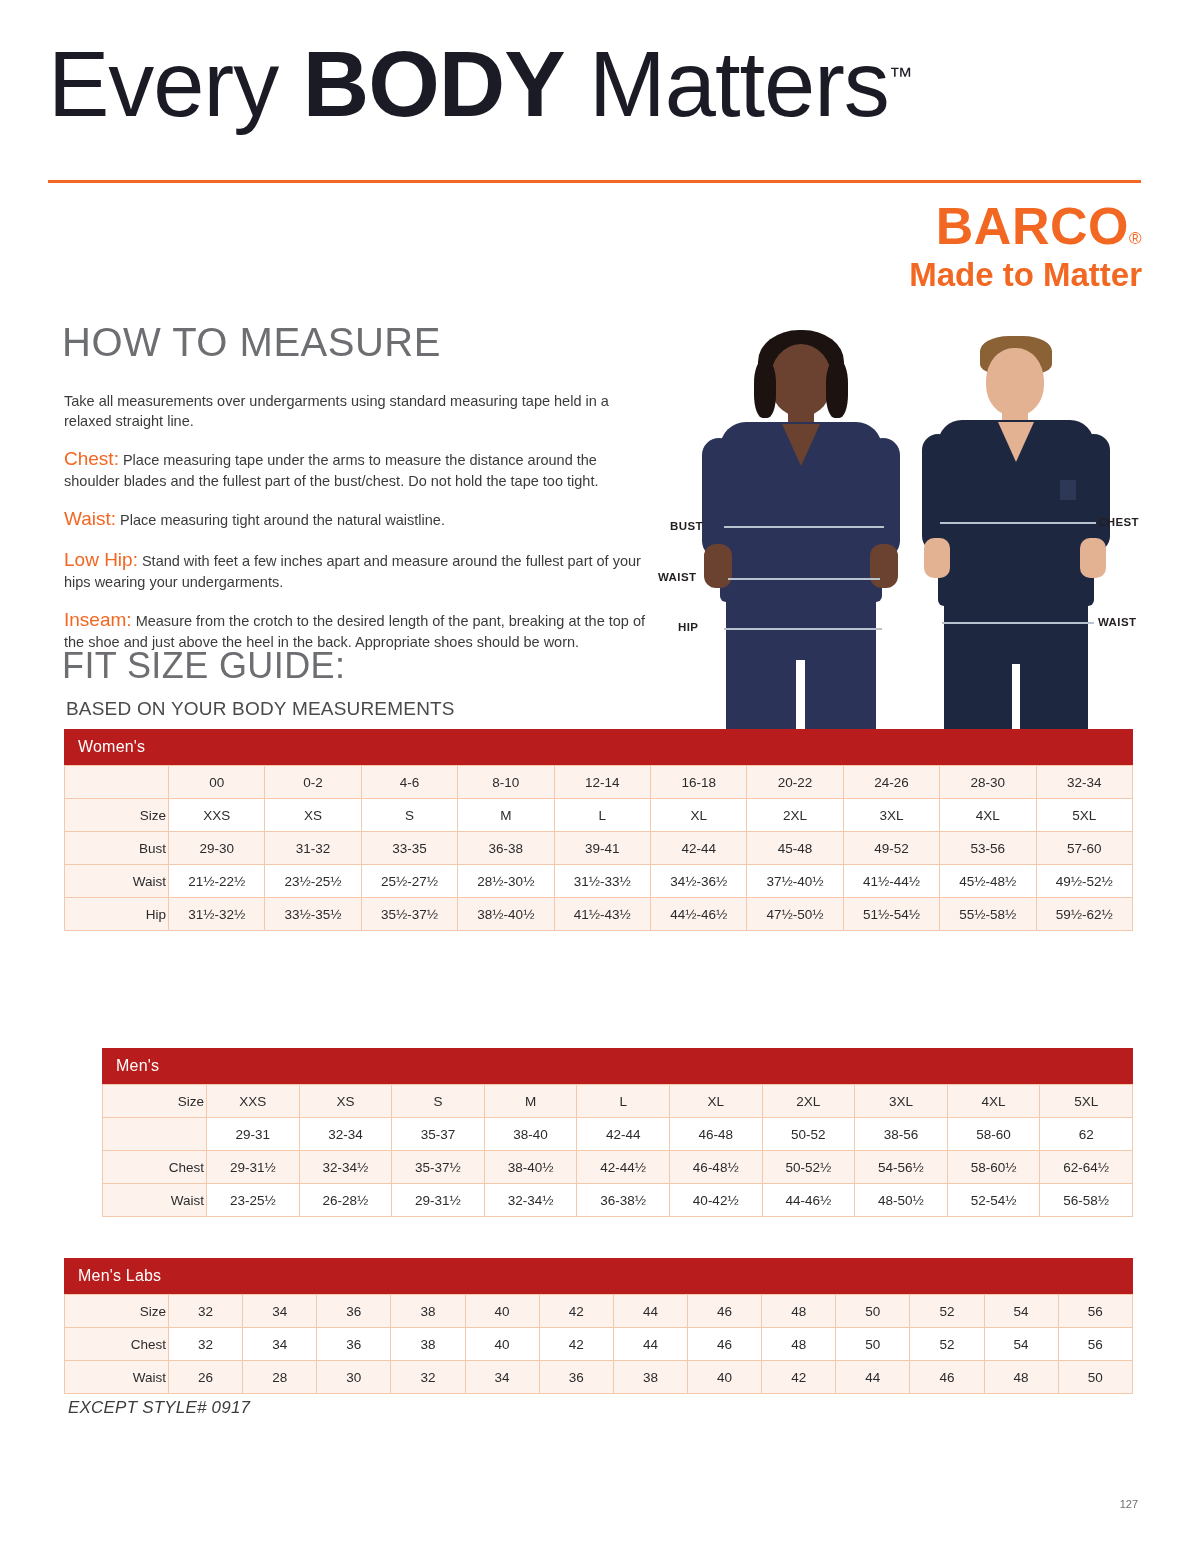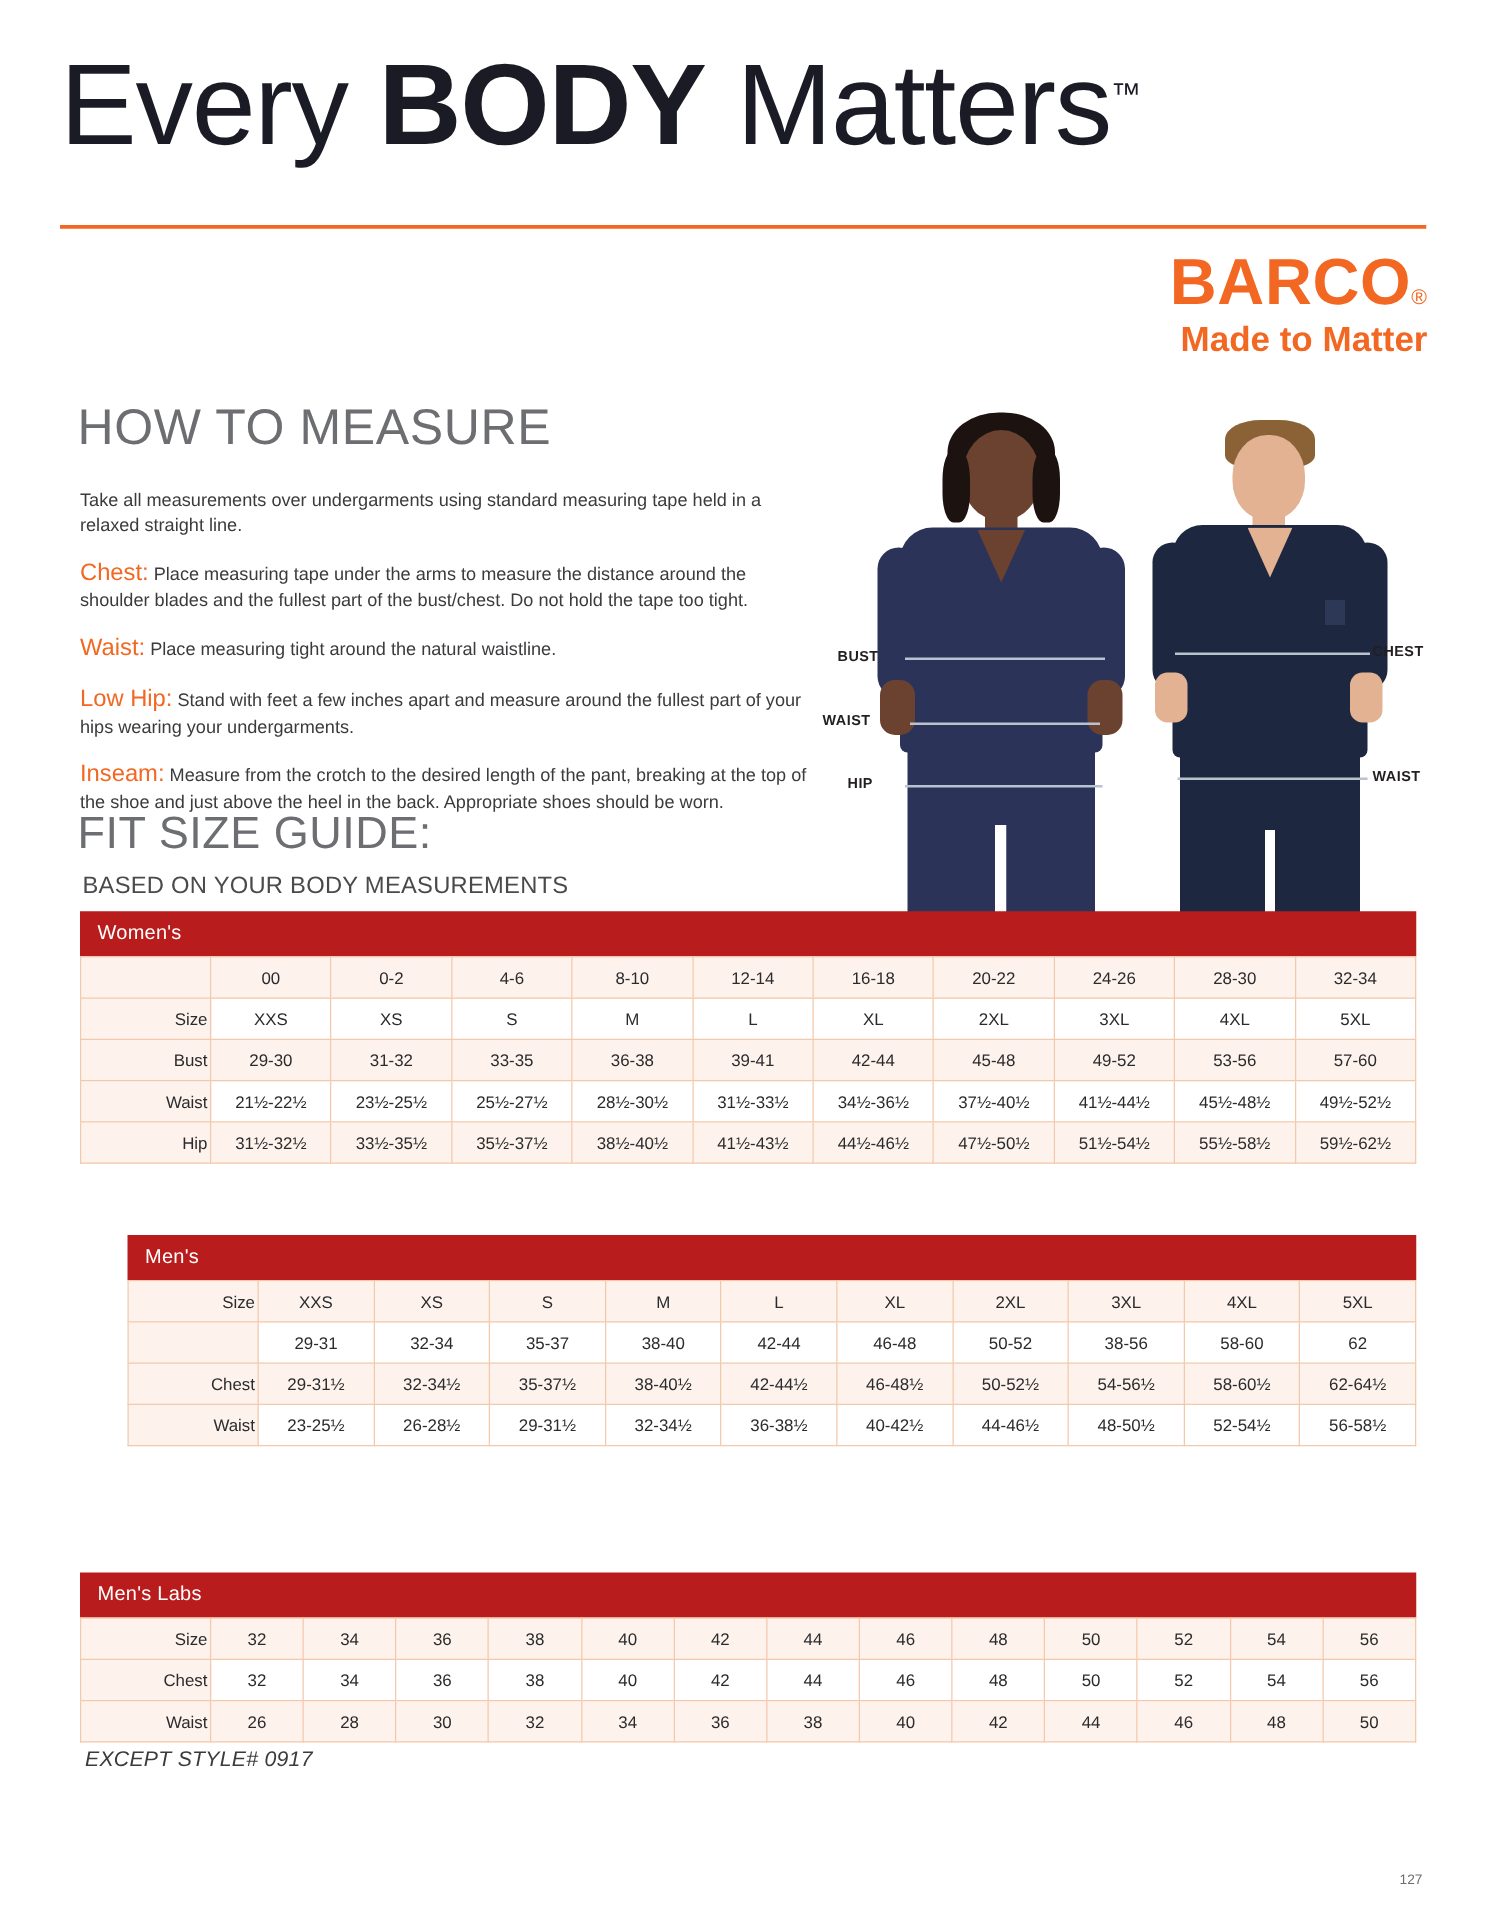--- a/index.html
+++ b/index.html
@@ -61,21 +61,21 @@
     color: #f26722;
     letter-spacing: 0.5px;
     line-height: 1;
   }
   .brand-name .reg {
     font-size: 17px;
     vertical-align: baseline;
     font-weight: 400;
   }
   .brand-tag {
-    font-size: 28px;
+    font-size: 33px;
     font-weight: 700;
     color: #f26722;
     margin-top: 6px;
     line-height: 1;
   }
 
   
   .h2m-title {
     position: absolute;
     left: 62px;
@@ -474,21 +474,21 @@
         <td>44½-46½</td>
         <td>47½-50½</td>
         <td>51½-54½</td>
         <td>55½-58½</td>
         <td>59½-62½</td>
       </tr>
     </tbody>
       </table>
   </div>
 
-  <div class="tbl-wrap" style="top:988px;padding-left:38px;">
+  <div class="tbl-wrap" style="top:1048px;padding-left:38px;">
     <div class="tbl-head">Men's</div>
     <table>
       <tbody>
           <tr class="alt">
         <td class="rowlab">Size</td>
         <td>XXS</td>
         <td>XS</td>
         <td>S</td>
         <td>M</td>
         <td>L</td>

